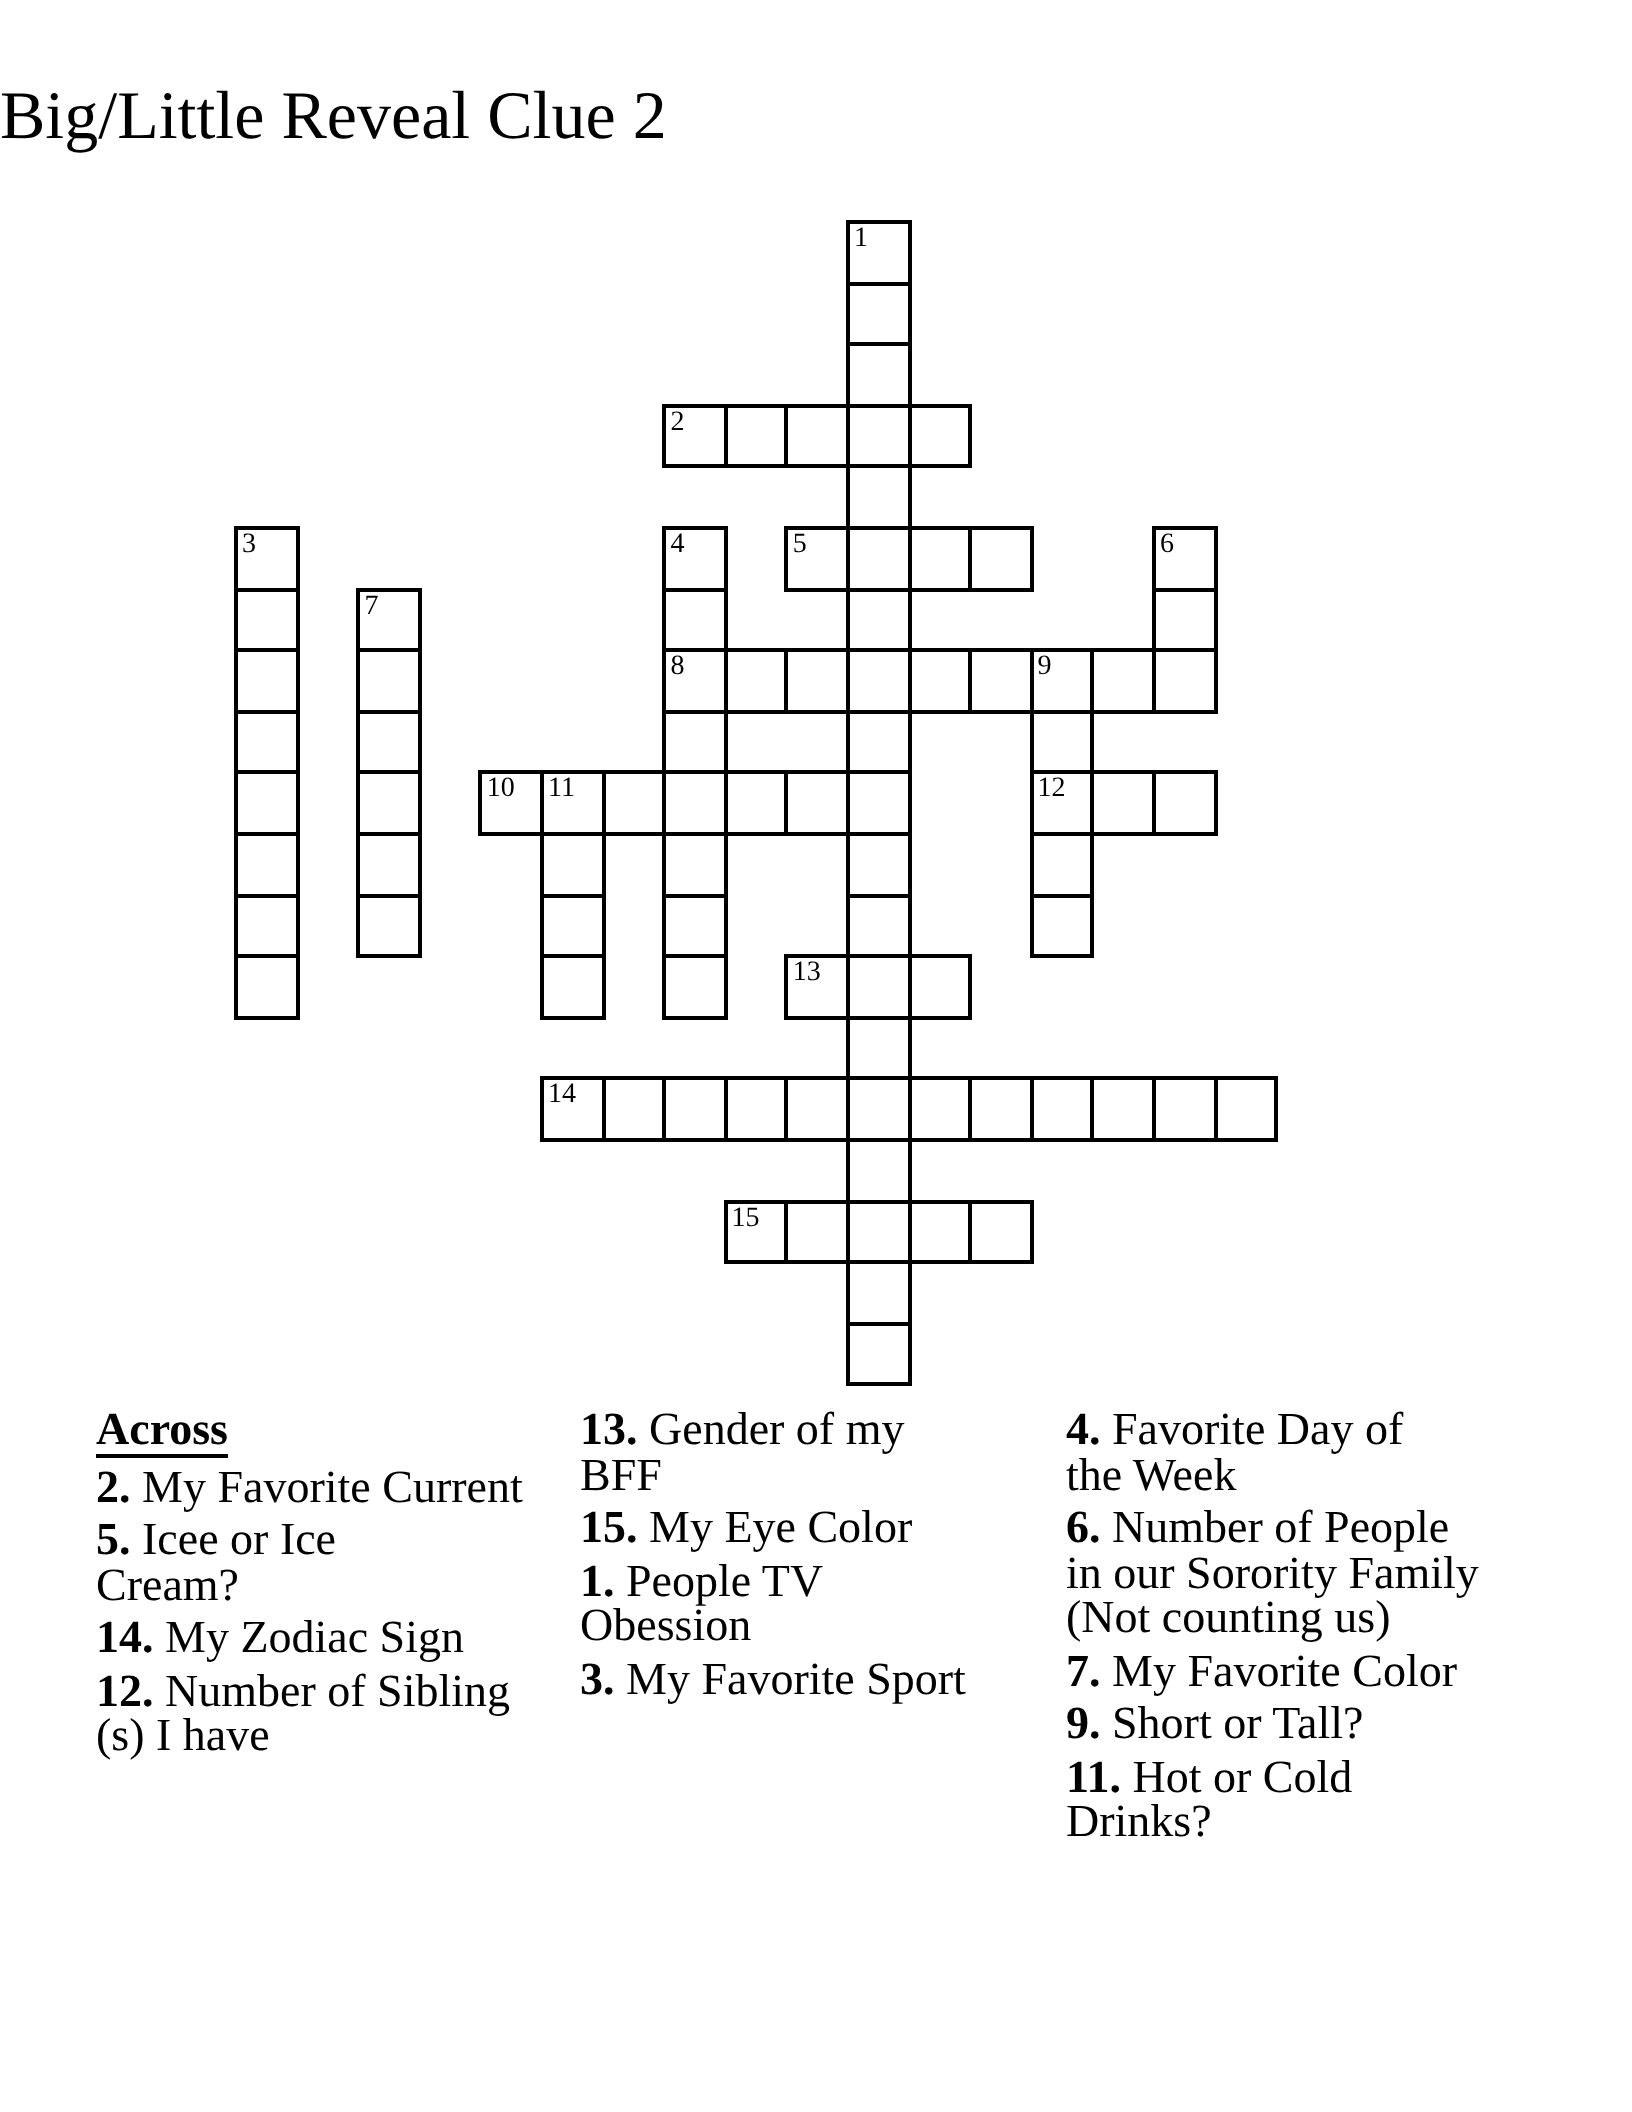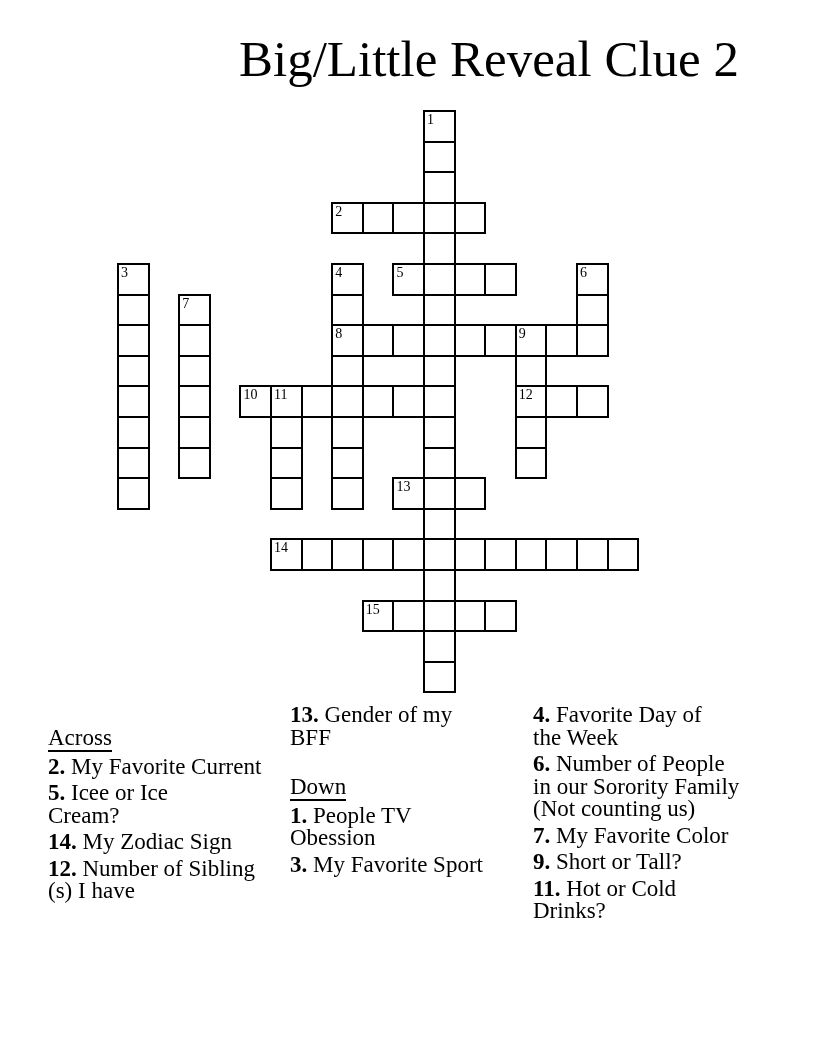--- a/index.html
+++ b/index.html
@@ -10,22 +10,22 @@
     font-family: "Liberation Serif", "DejaVu Serif", serif;
     color: #000;
     overflow: hidden;
   }
   .page { position: absolute; left: 0; top: 0; width: 816px; height: 1056px; }
 
   .title {
     position: absolute;
     left: 0; top: 30px;
     width: 739px;
-    text-align: right;
-    font-size: 51px;
+    text-align: left;
+    font-size: 34px;
     line-height: 58px;
     font-weight: 400;
     margin: 0;
     white-space: nowrap;
   }
 
   .grid { position: absolute; left: 0; top: 0; }
   .cell {
     position: absolute;
     box-sizing: border-box;
@@ -50,24 +50,23 @@
   .clue-col p {
     margin: 0 0 4px 0;
     font-size: 23px;
     line-height: 22.5px;
     white-space: nowrap;
   }
   .clue-num { font-weight: 700; }
   .clue-heading { font-weight: 700; }
   .heading-text {
     display: inline-block;
-    font-weight: 400;
+    font-weight: 700;
     border-bottom: 2.5px solid #000;
     padding-bottom: 0px;
-    margin-top: 23px;
   }
 </style>
 </head>
 <body>
 
 <div class="page">
   <h1 class="title">Big/Little Reveal Clue 2</h1>
 
   <div class="grid" id="grid">
       <div class="cell" style="left: 423px; top: 110px; width: 32.6px; height: 32.6px; border-color: rgb(0, 0, 0); background: rgb(255, 255, 255);">
@@ -193,21 +192,21 @@
   <div class="clues">
     <div class="clue-col clue-col-1" id="clue-col-1">
         <p class="clue-heading"><span class="heading-text">Across</span></p>
         <p class="clue"><b class="clue-num">2.</b> <span>My Favorite Current</span></p>
         <p class="clue"><b class="clue-num">5.</b> <span>Icee or Ice</span><br><span>Cream?</span></p>
         <p class="clue"><b class="clue-num">14.</b> <span>My Zodiac Sign</span></p>
         <p class="clue"><b class="clue-num">12.</b> <span>Number of Sibling</span><br><span>(s) I have</span></p>
       </div>
     <div class="clue-col clue-col-2" id="clue-col-2">
         <p class="clue"><b class="clue-num">13.</b> <span>Gender of my</span><br><span>BFF</span></p>
-        <p class="clue-heading"><span class="heading-text">Down</span></p>
+        <p class="clue"><b class="clue-num">15.</b> <span>My Eye Color</span></p>
         <p class="clue"><b class="clue-num">1.</b> <span>People TV</span><br><span>Obession</span></p>
         <p class="clue"><b class="clue-num">3.</b> <span>My Favorite Sport</span></p>
       </div>
     <div class="clue-col clue-col-3" id="clue-col-3">
         <p class="clue"><b class="clue-num">4.</b> <span>Favorite Day of</span><br><span>the Week</span></p>
         <p class="clue"><b class="clue-num">6.</b> <span>Number of People</span><br><span>in our Sorority Family</span><br><span>(Not counting us)</span></p>
         <p class="clue"><b class="clue-num">7.</b> <span>My Favorite Color</span></p>
         <p class="clue"><b class="clue-num">9.</b> <span>Short or Tall?</span></p>
         <p class="clue"><b class="clue-num">11.</b> <span>Hot or Cold</span><br><span>Drinks?</span></p>
       </div>

